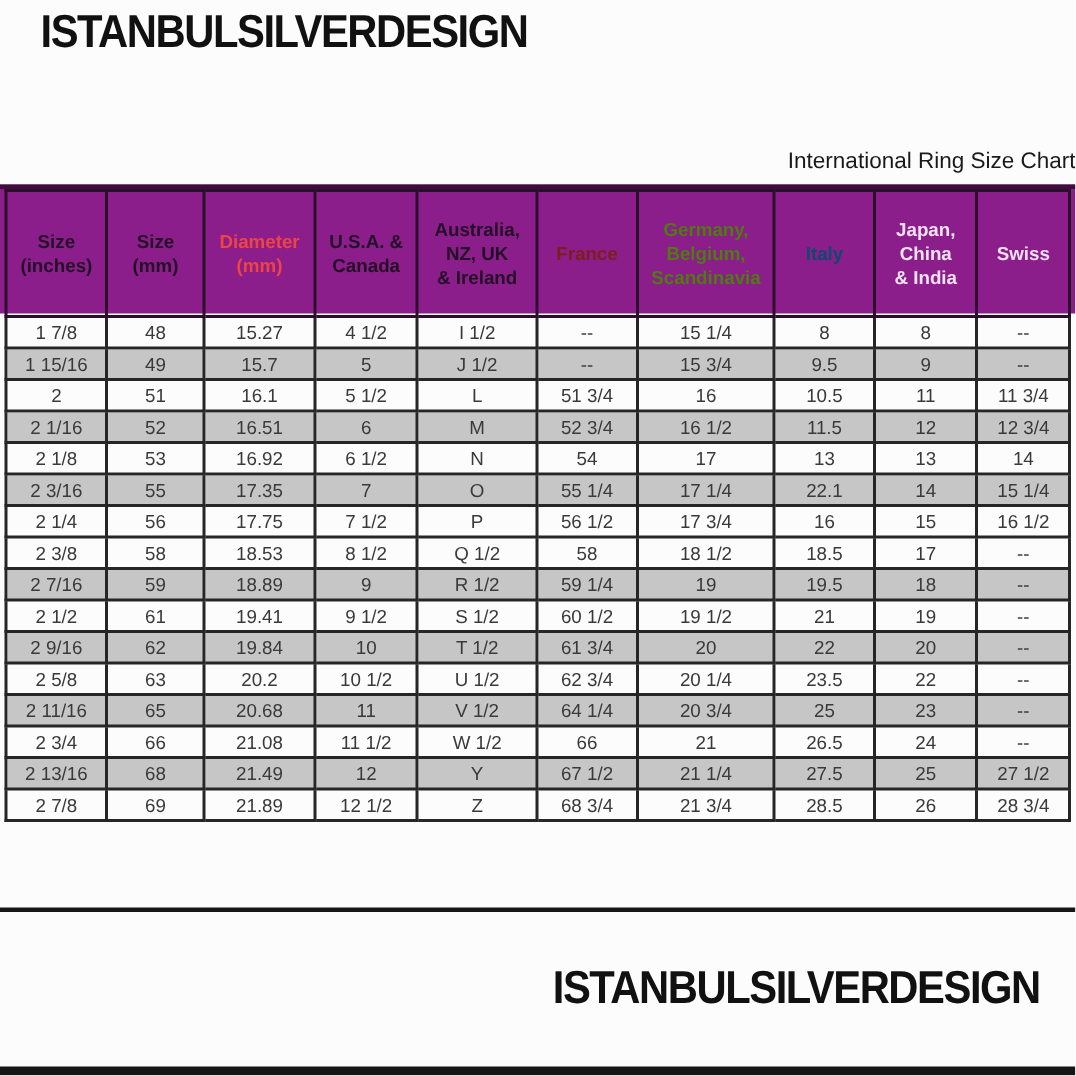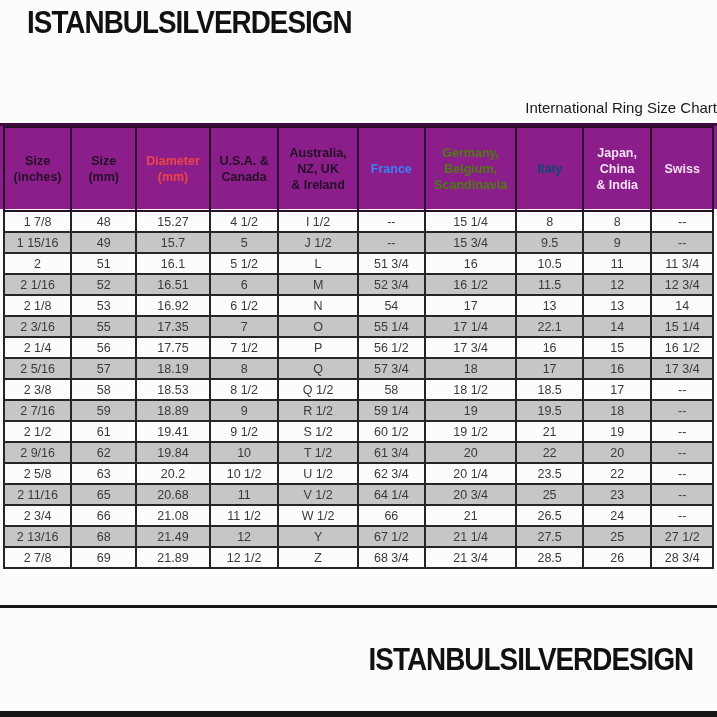--- a/index.html
+++ b/index.html
@@ -148,21 +148,21 @@
 (inches)</th>
           <th style="color: rgb(36, 16, 38);">Size
 (mm)</th>
           <th style="color: #ef4444;">Diameter
 (mm)</th>
           <th style="color: rgb(36, 16, 38);">U.S.A. &amp;
 Canada</th>
           <th style="color: rgb(36, 16, 38);">Australia,
 NZ, UK
 &amp; Ireland</th>
-          <th style="color: #3b82f6;">France</th>
+          <th style="color: #7f1d1d;">France</th>
           <th style="color: #4d7c0f;">Germany,
 Belgium,
 Scandinavia</th>
           <th style="color: #0c4a6e;">Italy</th>
           <th style="color: rgb(242, 226, 242);">Japan,
 China
 &amp; India</th>
           <th style="color: rgb(242, 226, 242);">Swiss</th>
         </tr>
     </thead>
@@ -244,32 +244,20 @@
           <td>56</td>
           <td>17.75</td>
           <td>7 1/2</td>
           <td>P</td>
           <td>56 1/2</td>
           <td>17 3/4</td>
           <td>16</td>
           <td>15</td>
           <td>16 1/2</td>
         </tr>
-        <tr class="alt">
-          <td>2 5/16</td>
-          <td>57</td>
-          <td>18.19</td>
-          <td>8</td>
-          <td>Q</td>
-          <td>57 3/4</td>
-          <td>18</td>
-          <td>17</td>
-          <td>16</td>
-          <td>17 3/4</td>
-        </tr>
         <tr>
           <td>2 3/8</td>
           <td>58</td>
           <td>18.53</td>
           <td>8 1/2</td>
           <td>Q 1/2</td>
           <td>58</td>
           <td>18 1/2</td>
           <td>18.5</td>
           <td>17</td>

